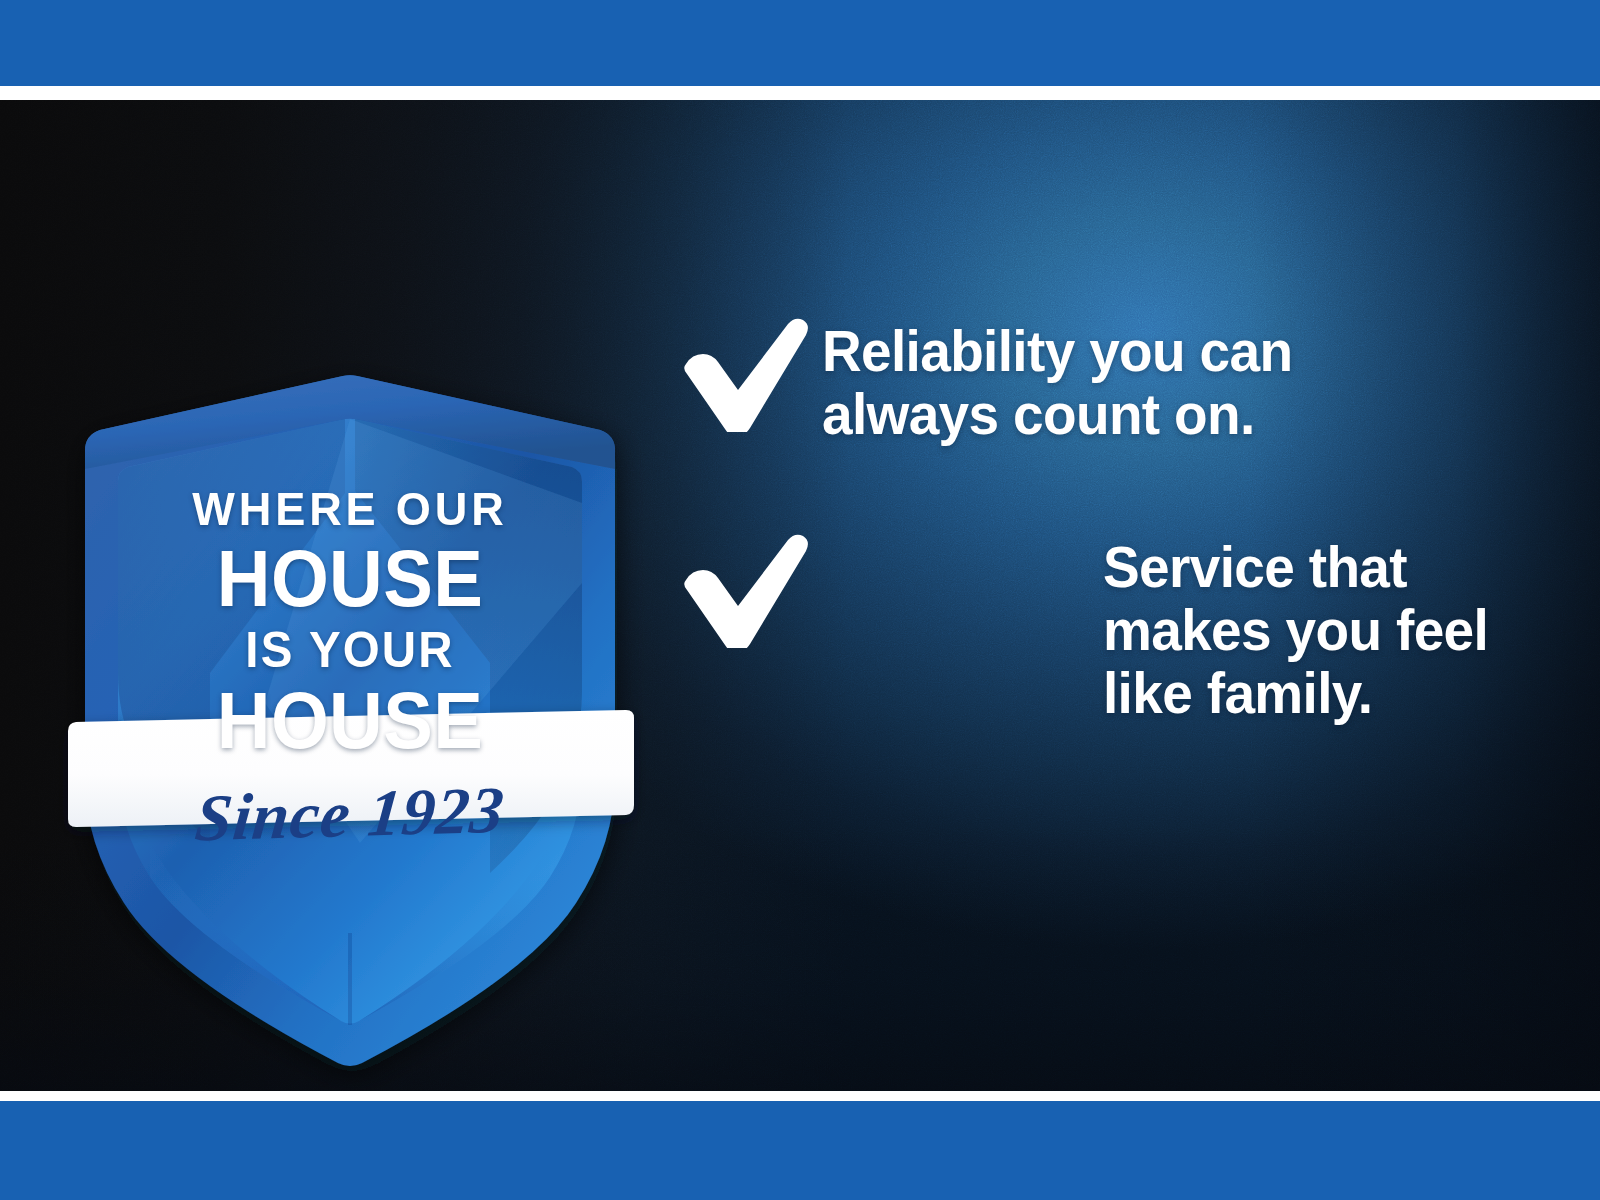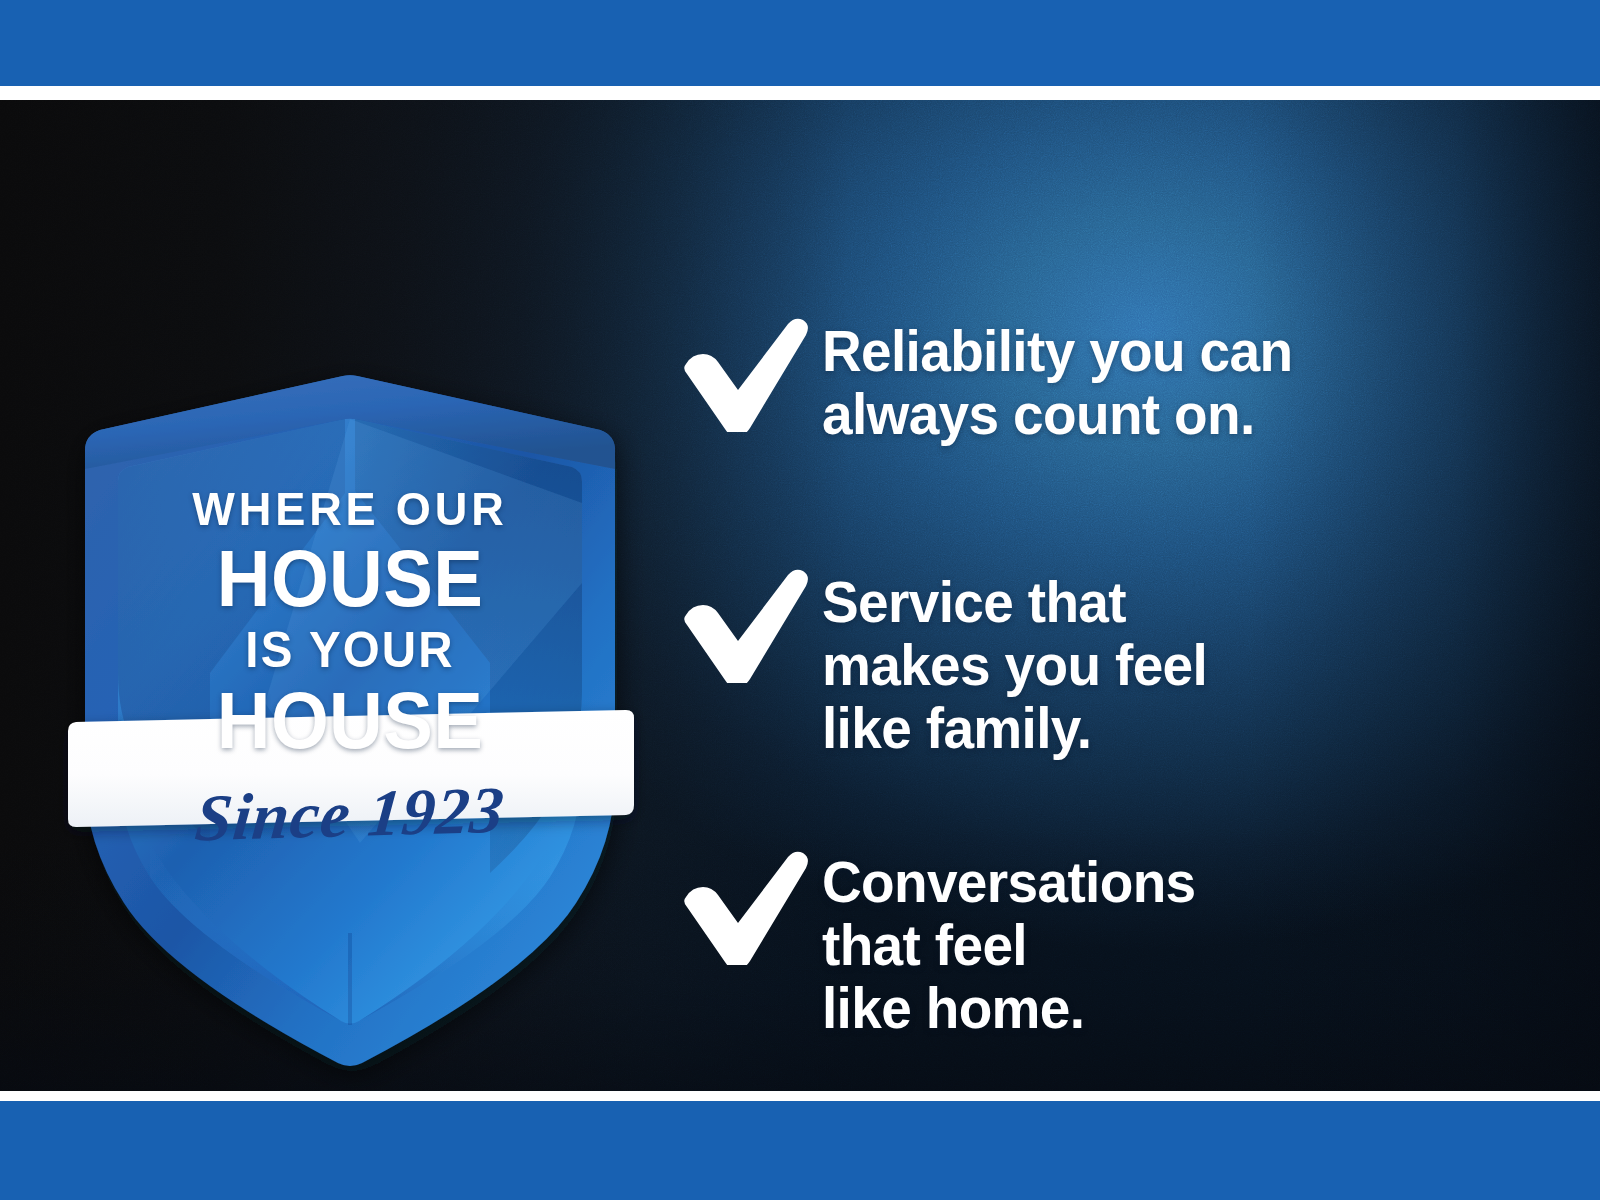--- a/index.html
+++ b/index.html
@@ -66,22 +66,22 @@
   #sl-since {
     position:absolute; left:0; top:408px; width:580px; text-align:center;
     color:#1b3f86; font-family:"Liberation Serif", serif;
     font-style:italic; font-weight:bold; font-size:66px; line-height:1;
     letter-spacing:.015em; transform:rotate(-1.6deg) skewX(-7deg);
   }
 
   
   #bullets { position:absolute; left:672px; top:206px; width:830px; }
   .bullet { position:relative; display:flex; align-items:flex-start; }
-  #b1 { margin-bottom:112px; }
-  #b2 { margin-bottom:80px;  }
+  #b1 { margin-bottom:77px; }
+  #b2 { margin-bottom:80px;justify-content:space-between;  }
   .check { flex:0 0 150px; height:120px; margin-top:6px; }
   .check svg { display:block; width:150px; height:120px; }
   .btext {
     color:#ffffff; font-family:"Liberation Sans", sans-serif;
     font-weight:bold; font-size:57px; line-height:1.10;
     letter-spacing:-.012em; transform:scaleX(.965); transform-origin:left center;
     text-shadow:0 2px 7px rgba(4,18,38,.35);
   }
   #b1 .btext { margin-top:14px; }
   #b2 .btext { margin-top:14px; }
@@ -273,41 +273,18 @@
                      Q 10 56 14 52 Z" fill="#ffffff"></path>
           </svg>
         </span>
         <span class="btext">
           <span>Service that</span><br>
           <span>makes you feel</span><br>
           <span>like family.</span>
         </span>
       </div>
 
-      <div class="bullet" id="b3">
-        <span class="check">
-          <svg viewBox="0 0 150 120" xmlns="http://www.w3.org/2000/svg">
-            <path d="M 14 52
-                     Q 20 42 31 42
-                     Q 40 42 46 50
-                     L 66 78
-                     L 116 12
-                     Q 123 4 131 8
-                     Q 139 13 134 23
-                     L 78 116
-                     Q 72 125 65 125
-                     Q 58 125 53 117
-                     L 15 62
-                     Q 10 56 14 52 Z" fill="#ffffff"></path>
-          </svg>
-        </span>
-        <span class="btext">
-          <span>Conversations</span><br>
-          <span>that feel</span><br>
-          <span>like home.</span>
-        </span>
-      </div>
 
     </div>
   </div>
 
   <div class="brandbar" id="bar-bottom"></div>
 </div>
 
 </body></html>

